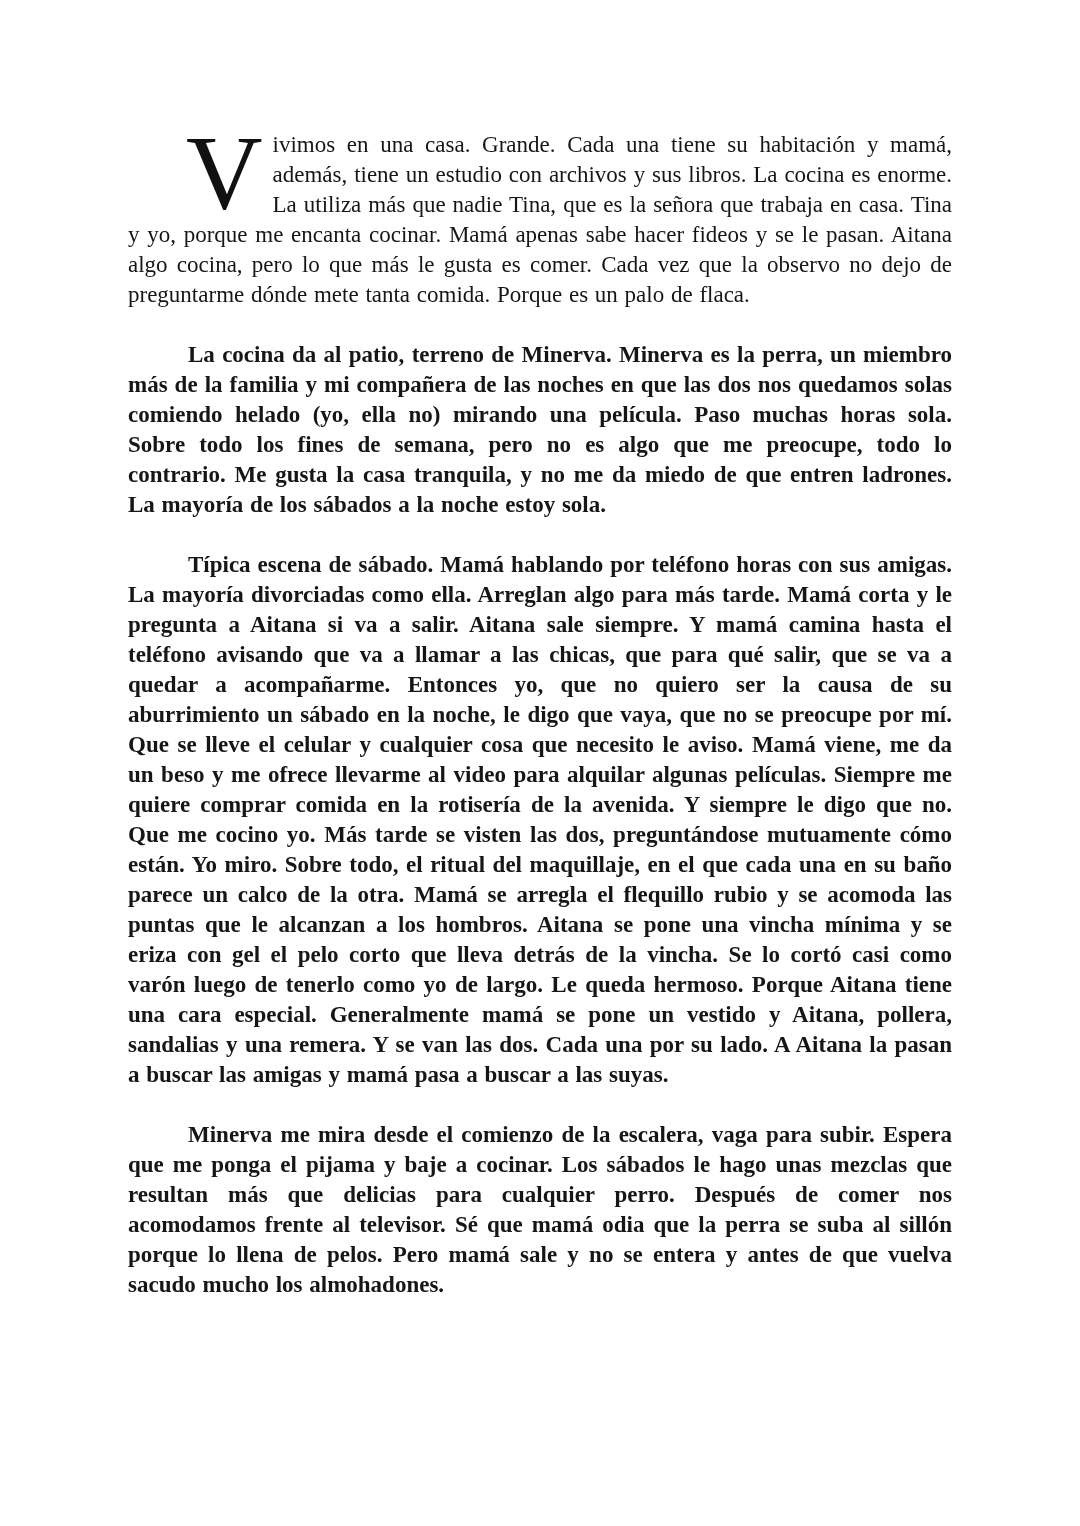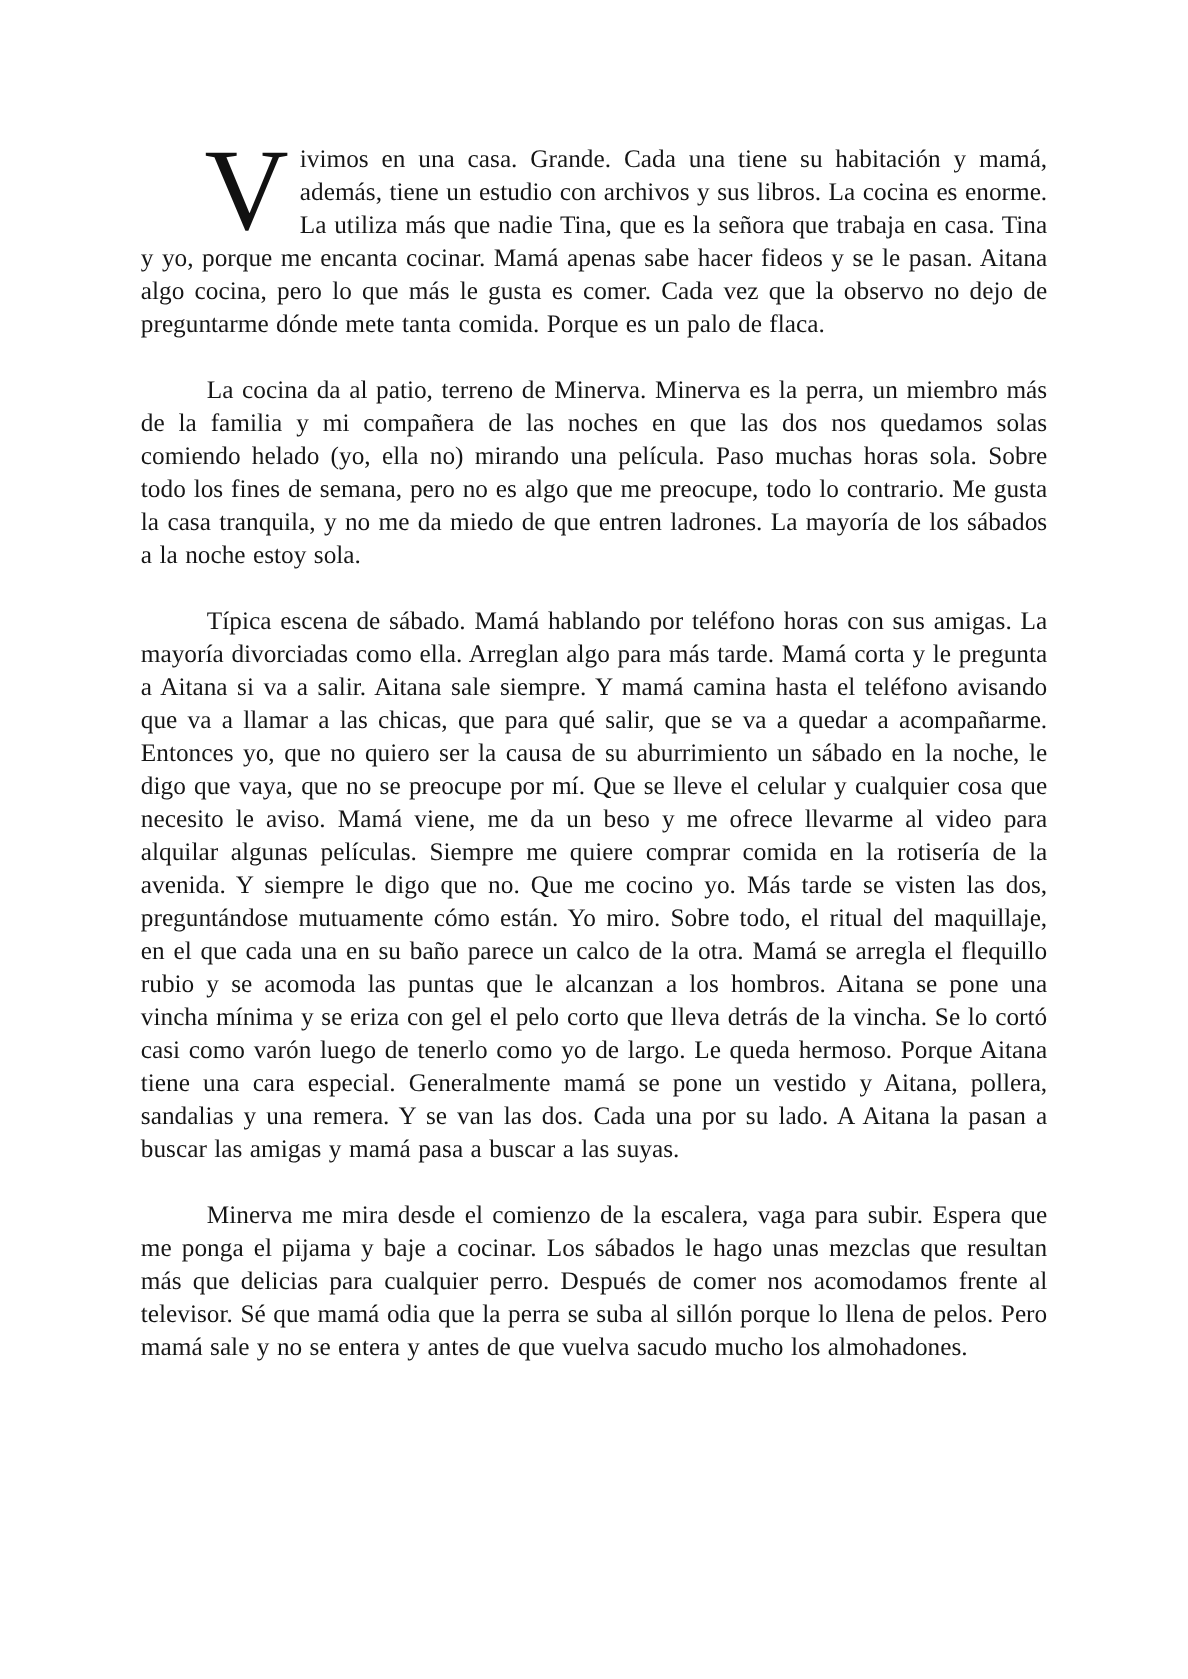--- a/index.html
+++ b/index.html
@@ -22,20 +22,21 @@
   }
   .para {
     font-size: 23px;
     line-height: 30px;
     text-align: justify;
     margin: 0 0 30px 0;
     word-spacing: 1px;
   }
   .para.indent {
     text-indent: 60px;
+    font-weight: bold;
   }
   .para.last {
     margin-bottom: 0;
   }
   .dropcap {
     float: left;
     font-size: 106px;
     line-height: 82px;
     height: 86px;
     margin: 2px 10px 0 58px;

